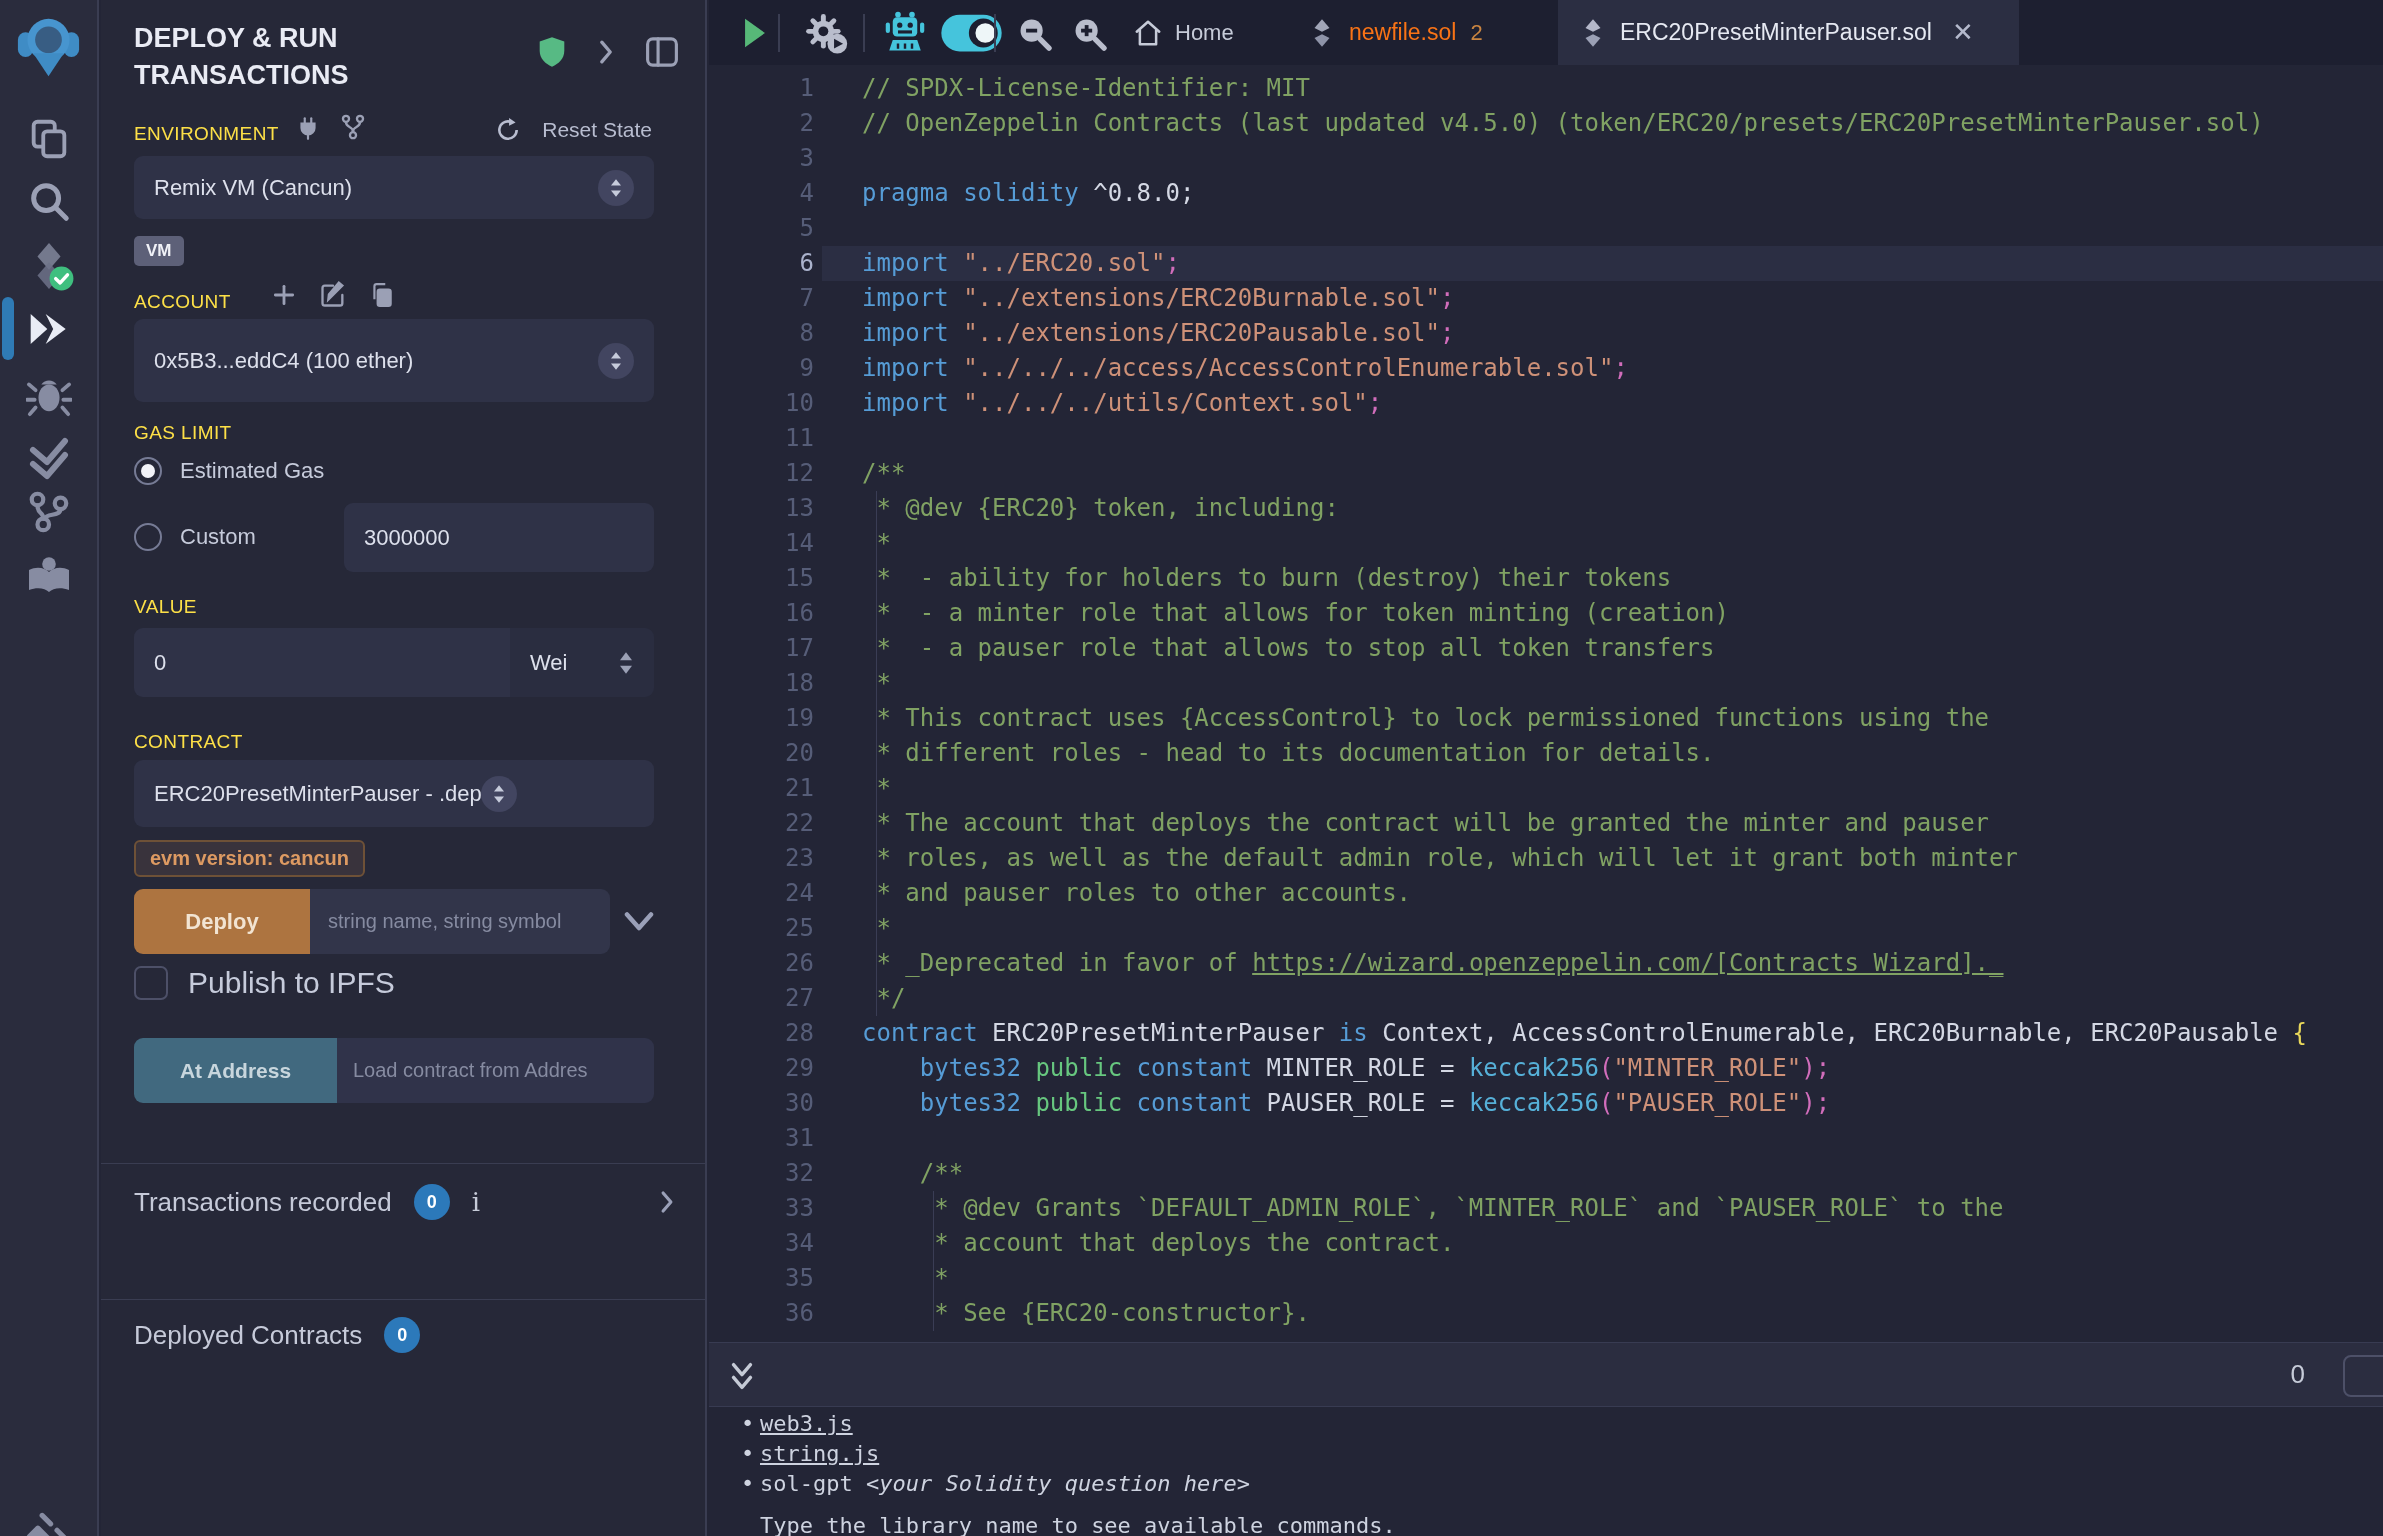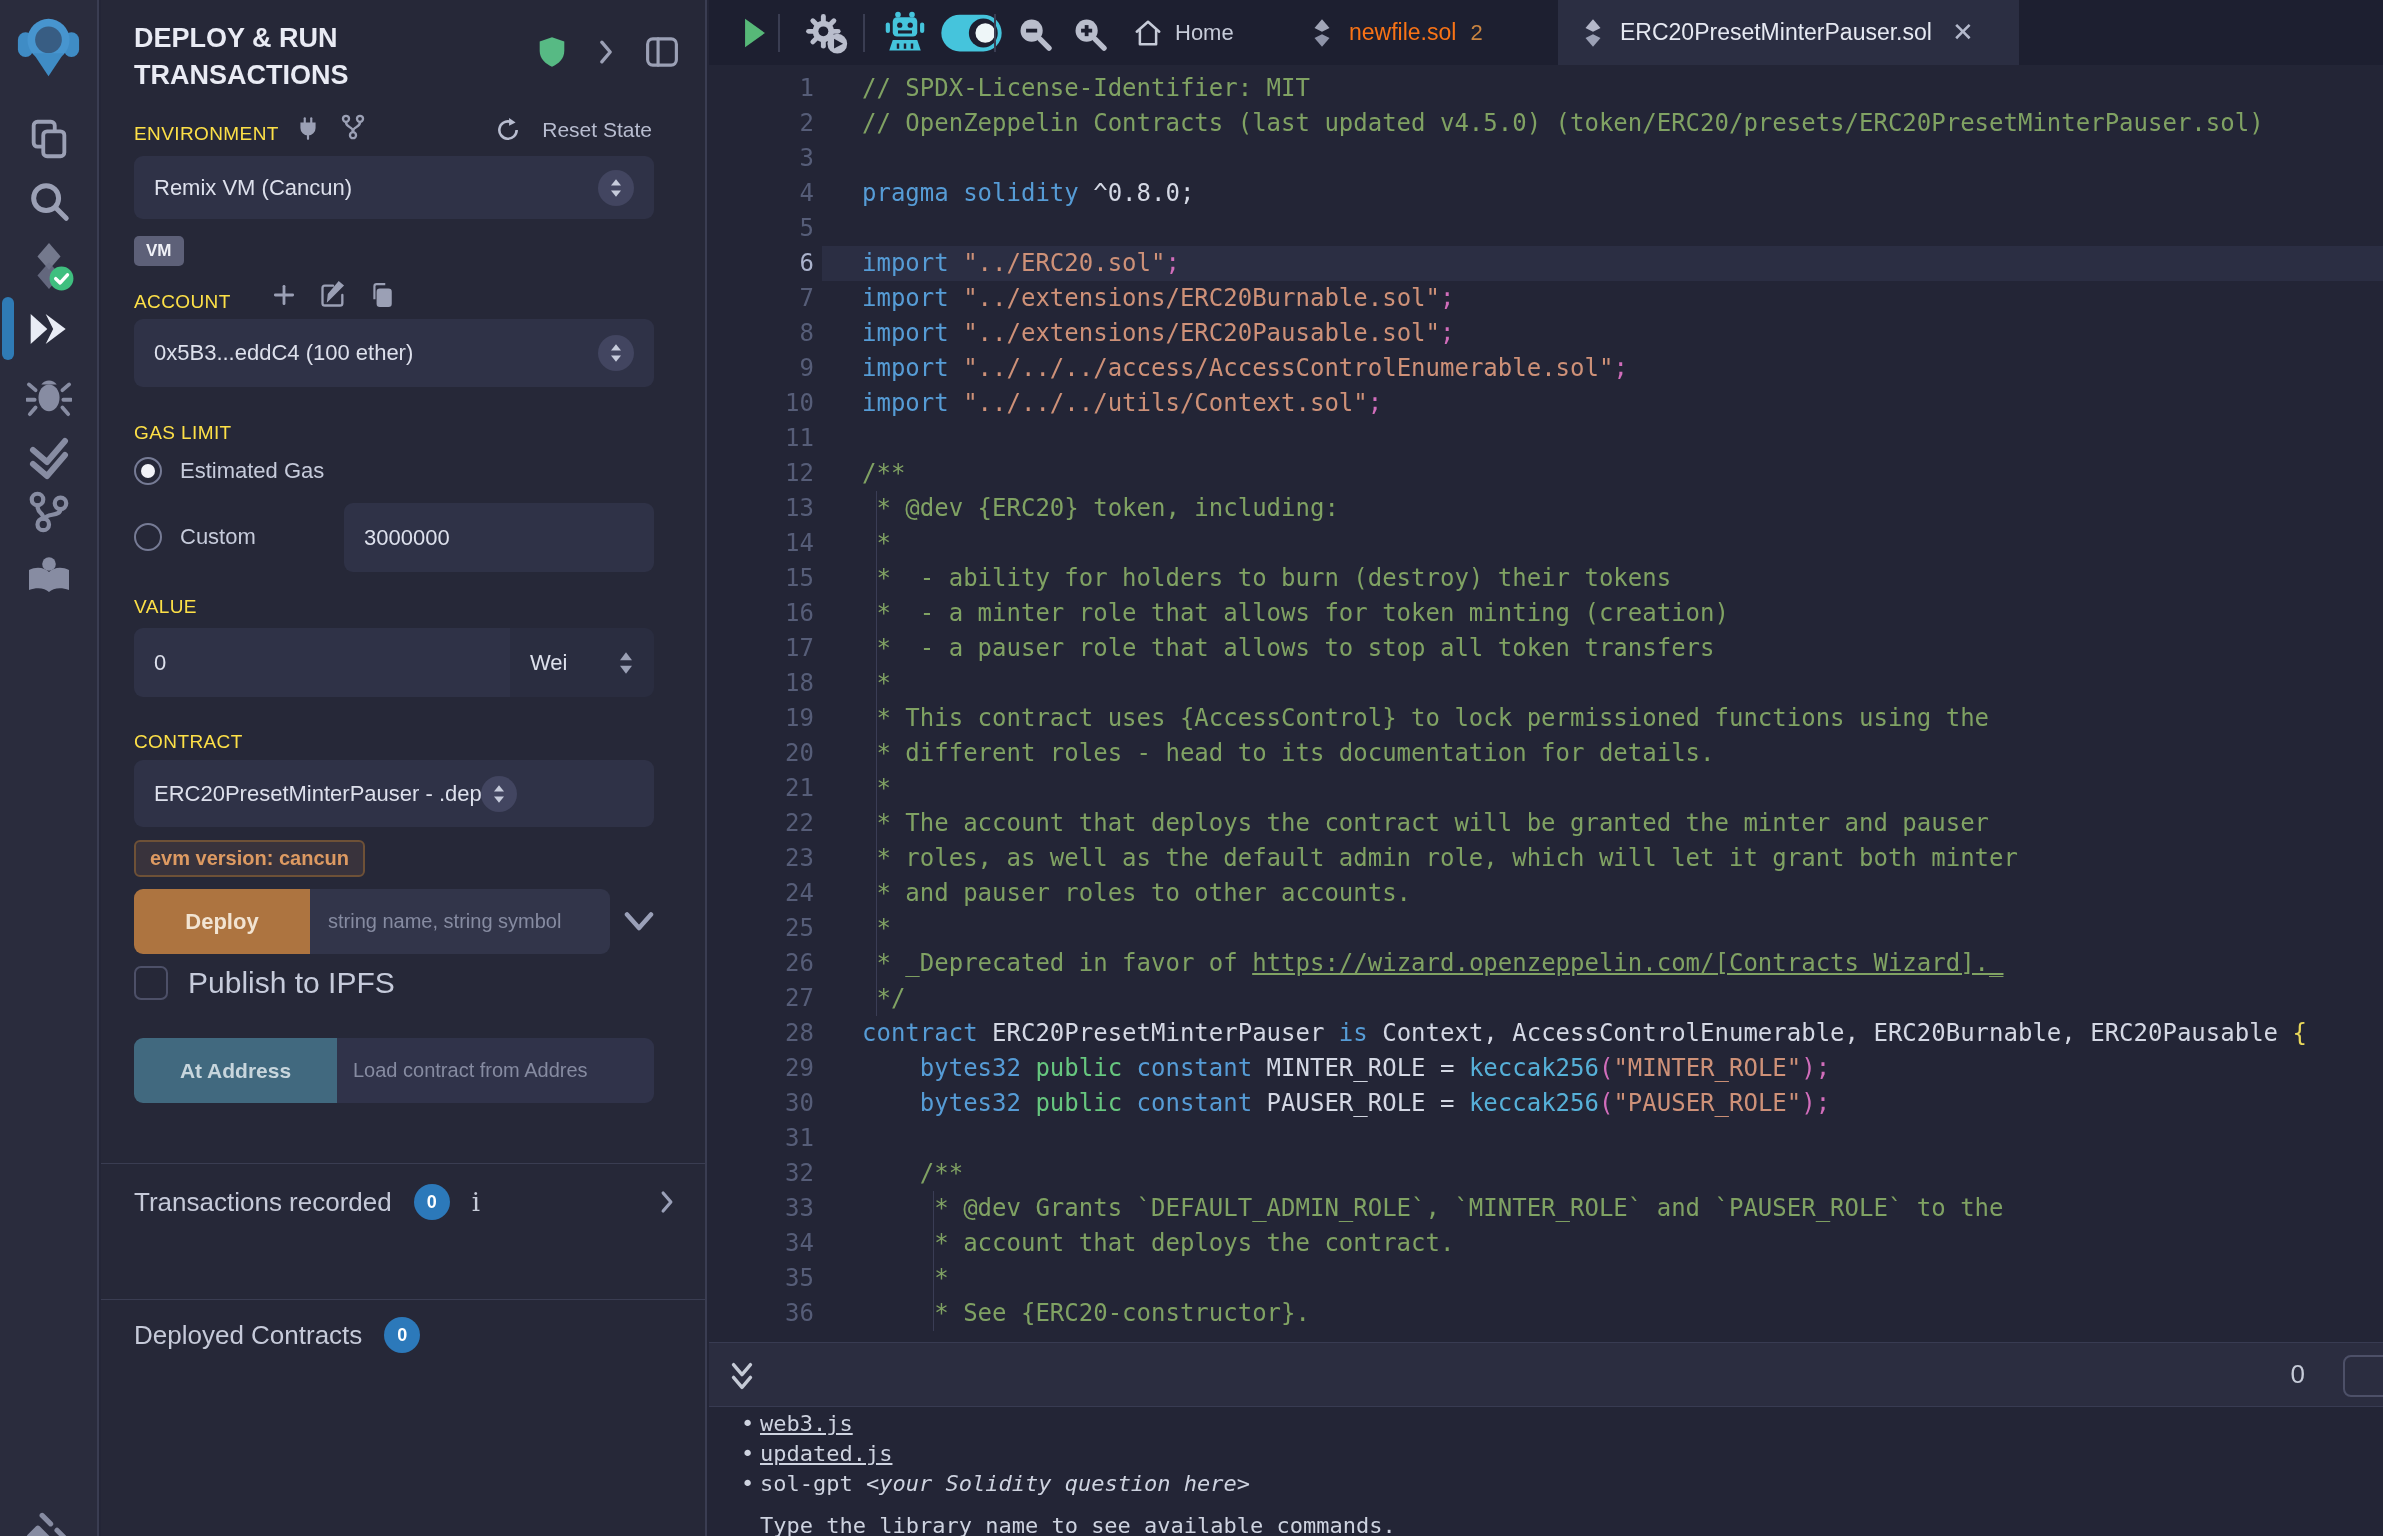--- a/index.html
+++ b/index.html
@@ -241,21 +241,21 @@
           <path d="M9 15 L20 4 L17 1.5 L8.5 11.5 L8 16 Z" fill="#9ba0b5"></path>
         </g>
       </svg>
       <svg width="26" height="28" viewBox="0 0 24 24">
         <g stroke="#9ba0b5" stroke-width="2" fill="none">
           <rect x="8" y="7" width="12" height="15" rx="2" fill="#9ba0b5"></rect>
             <path d="M5 16 V4 C5 3 5.8 2 7 2 H15"></path>
         </g>
       </svg>
     </div>
-    <div class="pselect" style="left:33px; top:319px; width:520px; height:68px;">
+    <div class="pselect" style="left:33px; top:319px; width:520px; height:83px;">
       <span>0x5B3...eddC4 (100 ether)</span>
       <span class="spinner">
         <svg width="16" height="20" viewBox="0 0 12 16">
             <path d="M6 1 L10 6 H2 Z" fill="#c6cbdb"></path>
             <path d="M6 15 L10 10 H2 Z" fill="#c6cbdb"></path>
           </svg>
       </span>
     </div>
 
     <div class="plabel" style="left:33px; top:422px;">GAS LIMIT</div>
@@ -519,20 +519,20 @@
           <polyline points="4,4 10,11 16,4"></polyline>
             <polyline points="4,13 10,20 16,13"></polyline>
         </g>
       </svg>
       <span class="abs" style="right:79px; top:16px; font-size:26px; color:#c6cbd8;">0</span>
       <span id="term-searchbox"></span>
     </div>
     <div id="termbody">
       <div id="term-items">
           <div class="titem"><span class="bullet">•</span><a>web3.js</a></div>
-          <div class="titem"><span class="bullet">•</span><a>updated.js</a></div>
+          <div class="titem"><span class="bullet">•</span><a>string.js</a></div>
           <div class="titem"><span class="bullet">•</span><span>sol-gpt </span><span class="it">&lt;your Solidity question here&gt;</span></div>
         </div>
       <div id="term-hint">Type the library name to see available commands.</div>
     </div>
   </section>
 </div>
 
 
 </body></html>

